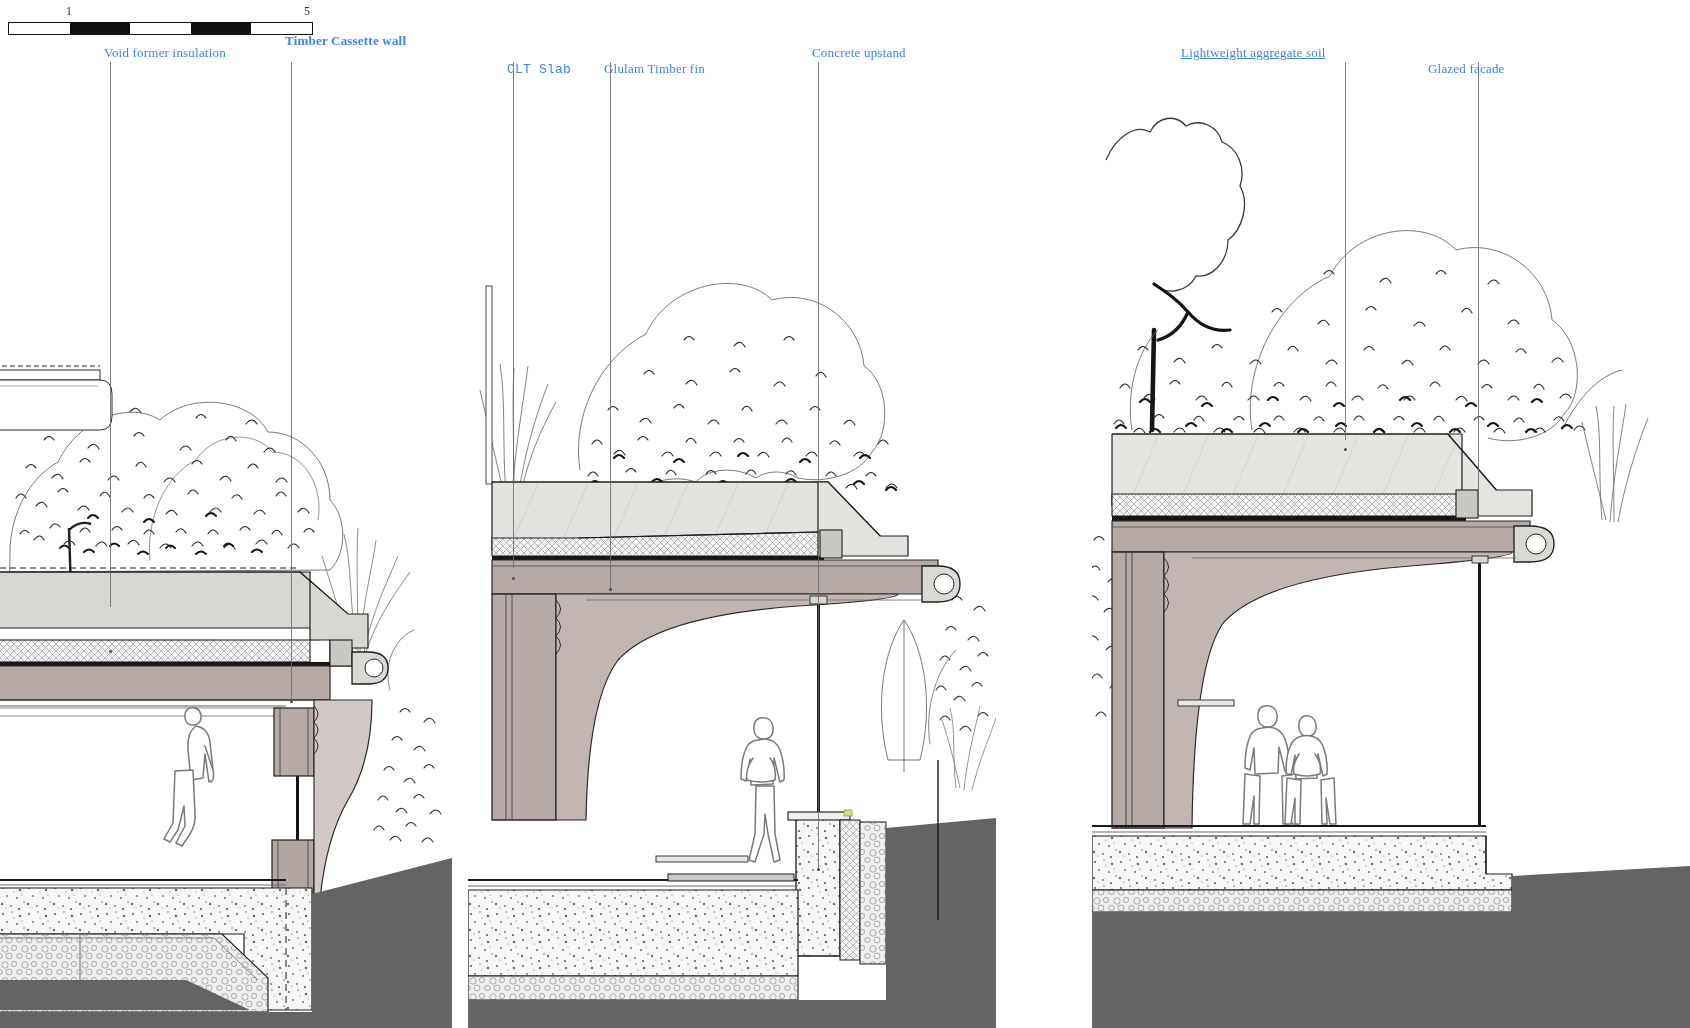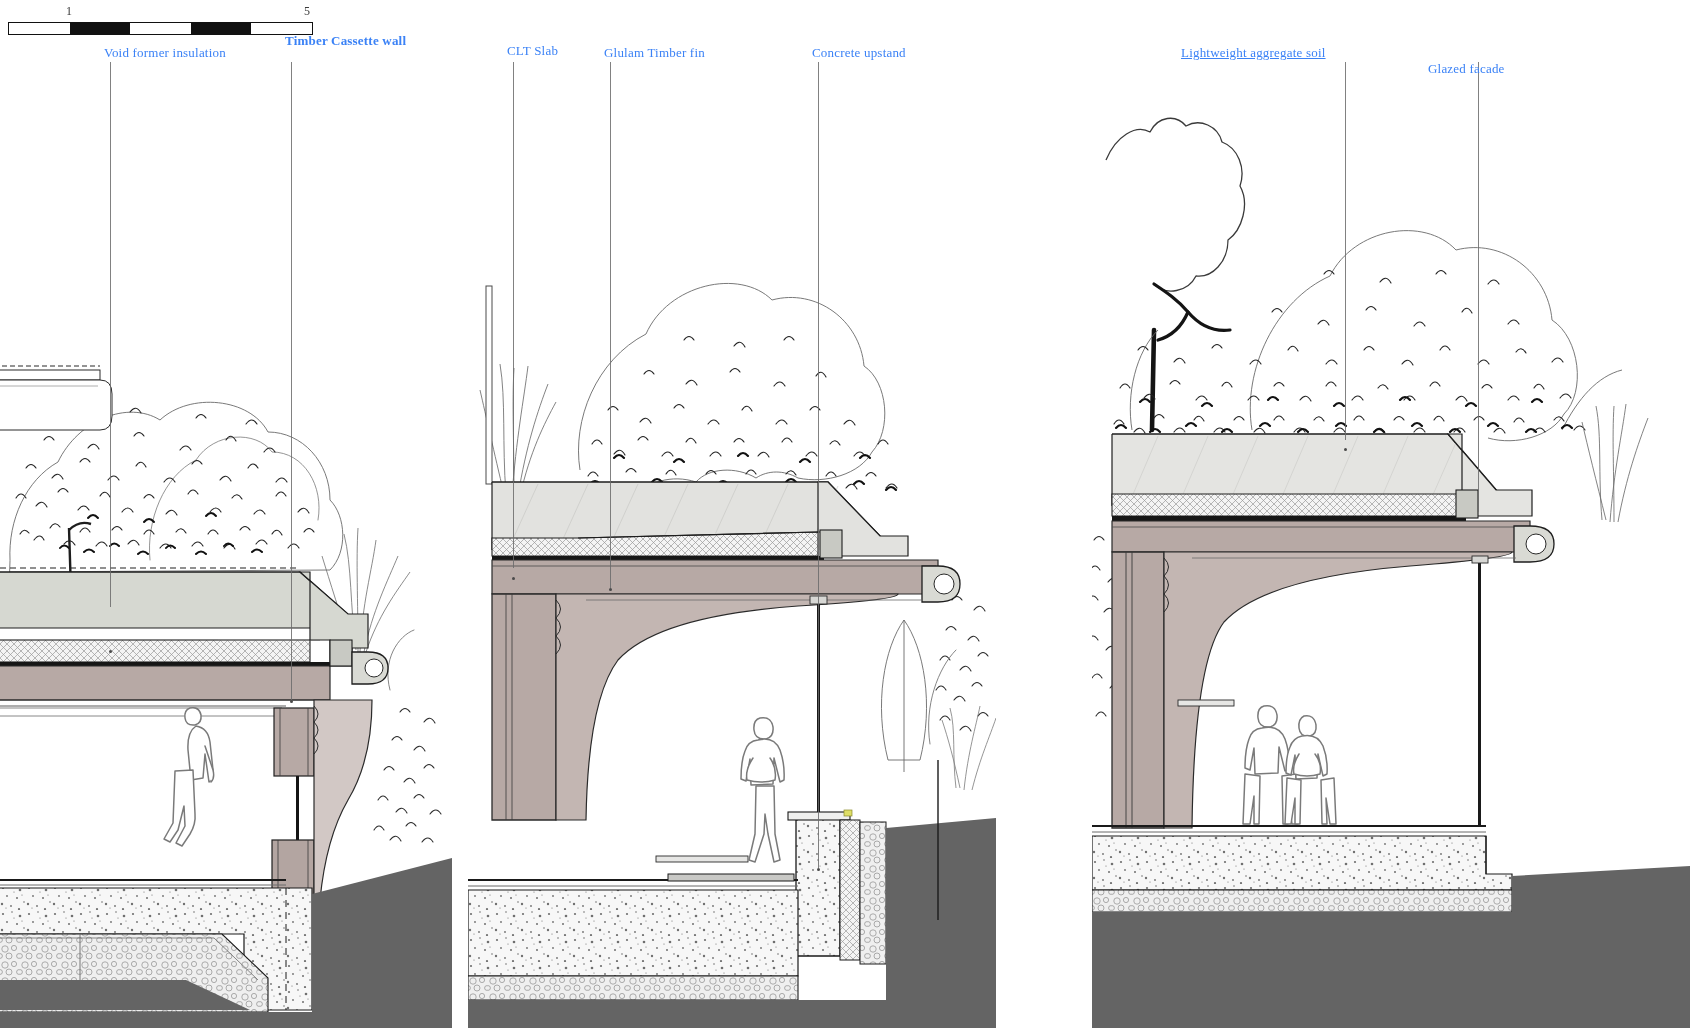--- a/index.html
+++ b/index.html
@@ -603,25 +603,25 @@
   <div class="leader" style="left:110px; top:62px; height:545px;"></div>
   <div class="leader-dot" style="left:109px; top:650px;"></div>
   <div class="anno-label" style="left:104px; top:46px;">Void former insulation</div>
 
   <div class="leader" style="left:291px; top:62px; height:638px;"></div>
   <div class="leader-dot" style="left:290px; top:700px;"></div>
   <div class="anno-label" style="left:285px; top:34px;font-weight:bold;">Timber Cassette wall</div>
 
   <div class="leader" style="left:513px; top:62px; height:506px;"></div>
   <div class="leader-dot" style="left:512px; top:577px;"></div>
-  <div class="anno-label" style="left:507px; top:44px;">CLT Slab</div>
+  <div class="anno-label" style="left:507px; top:63px;font-family:Liberation Mono, monospace;">CLT Slab</div>
 
   <div class="leader" style="left:610px; top:62px; height:526px;"></div>
   <div class="leader-dot" style="left:609px; top:588px;"></div>
-  <div class="anno-label" style="left:604px; top:46px;">Glulam Timber fin</div>
+  <div class="anno-label" style="left:604px; top:62px;">Glulam Timber fin</div>
 
   <div class="leader" style="left:818px; top:62px; height:806px;"></div>
   <div class="leader-dot" style="left:817px; top:868px;"></div>
   <div class="anno-label" style="left:812px; top:46px;">Concrete upstand</div>
 
   <div class="leader" style="left:1345px; top:62px; height:378px;"></div>
   <div class="leader-dot" style="left:1344px; top:448px;"></div>
   <div class="anno-label" style="left:1181px; top:46px;text-decoration:underline;">Lightweight aggregate soil</div>
 
   <div class="leader" style="left:1478px; top:62px; height:450px;"></div>

